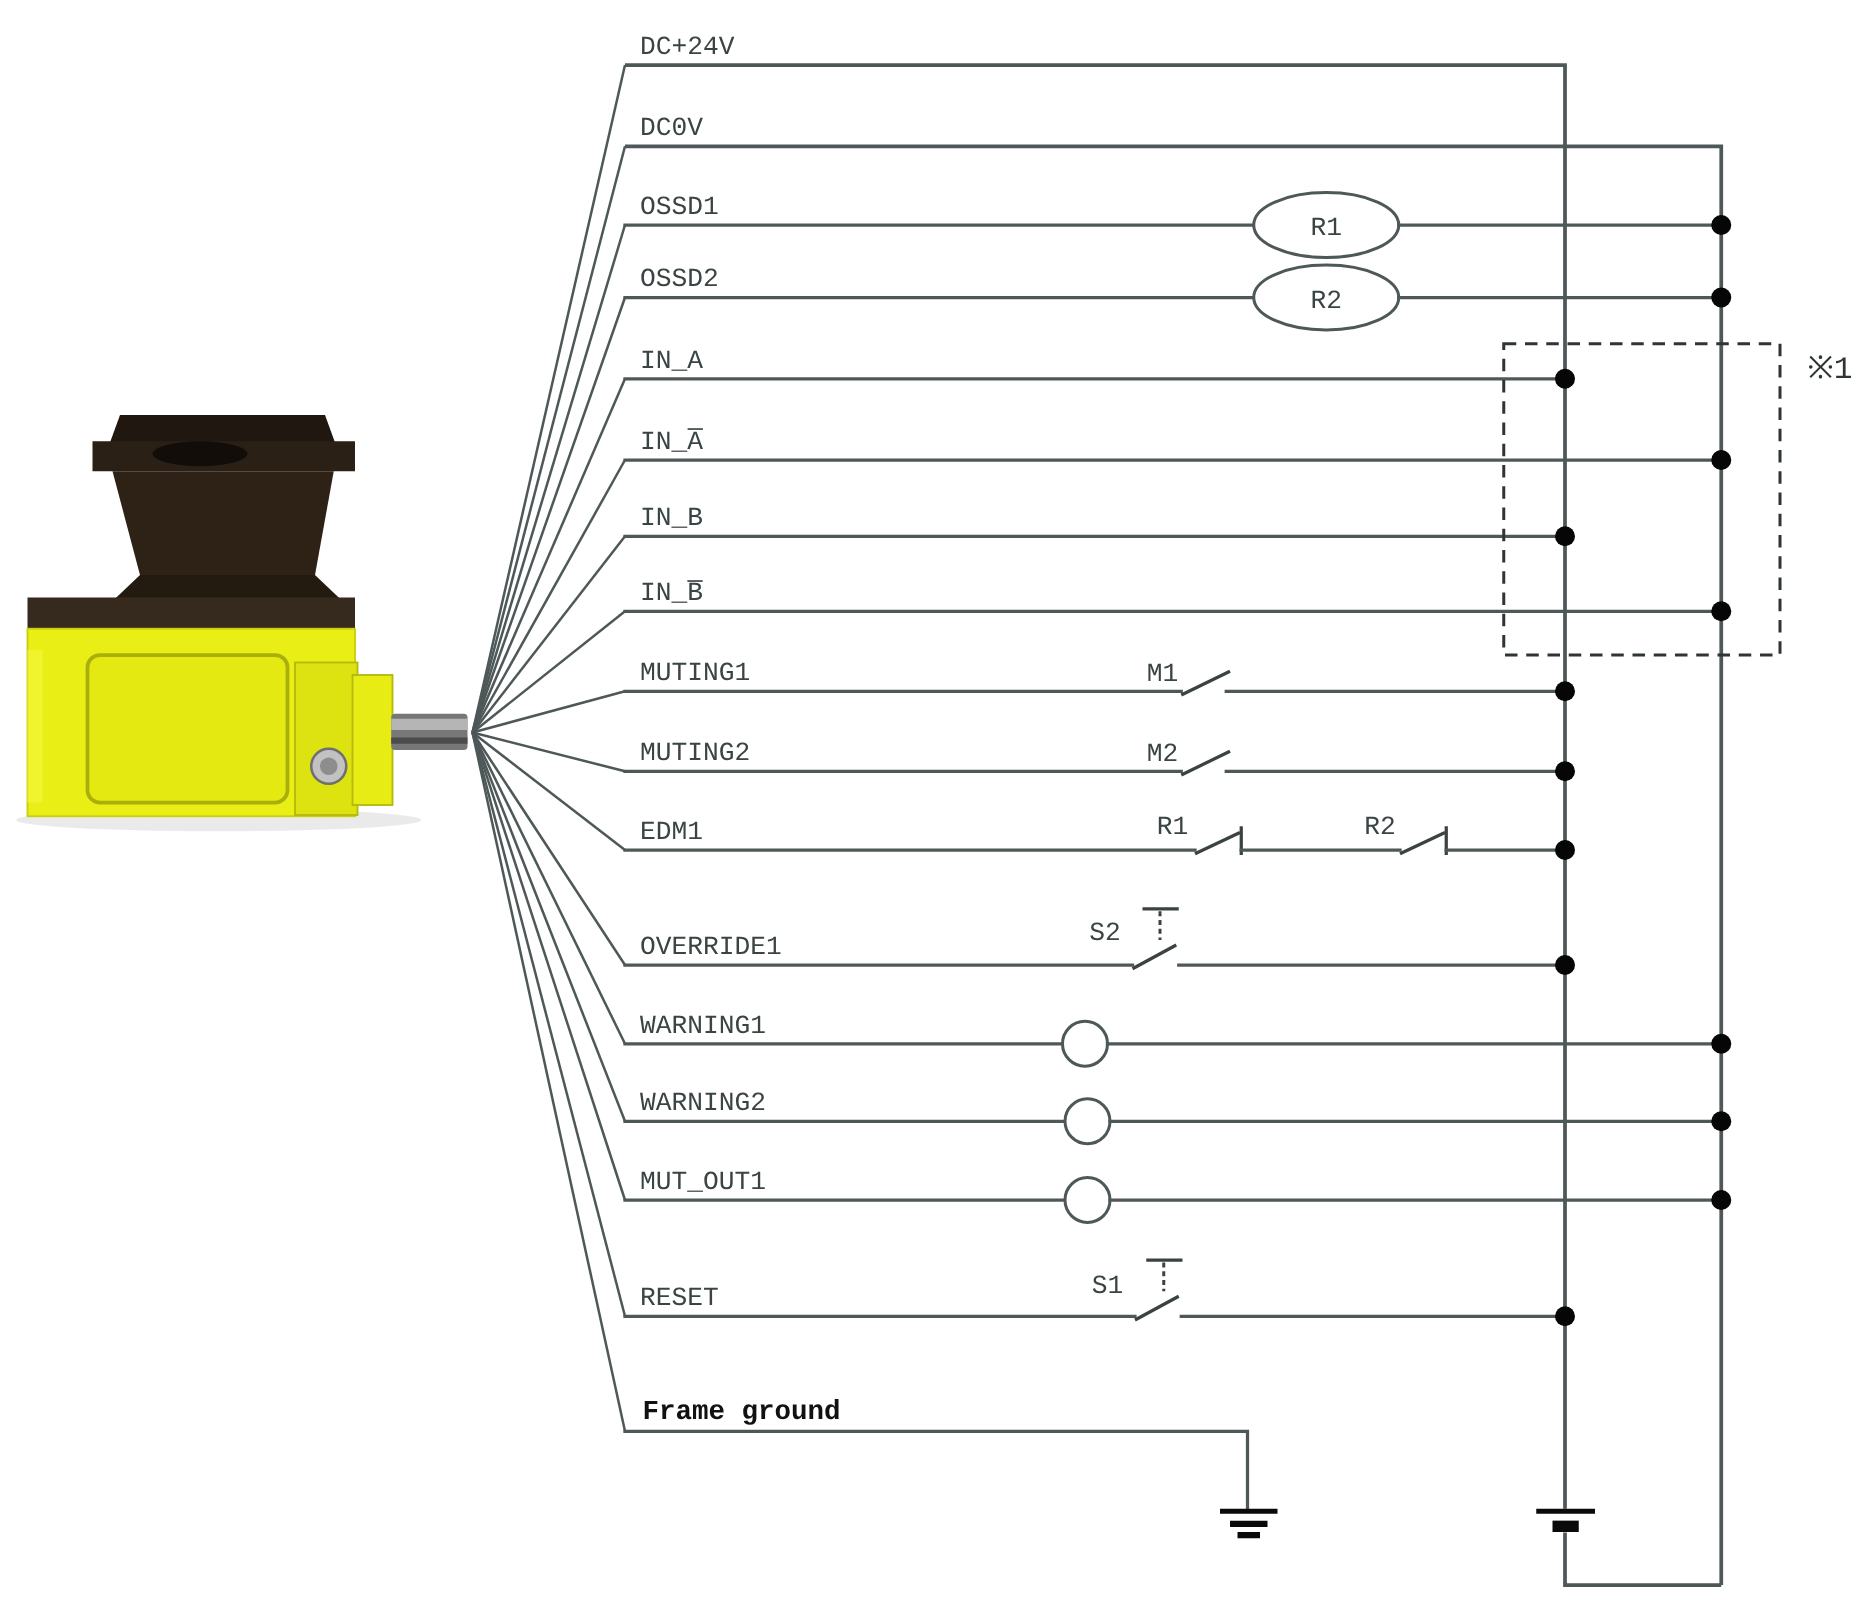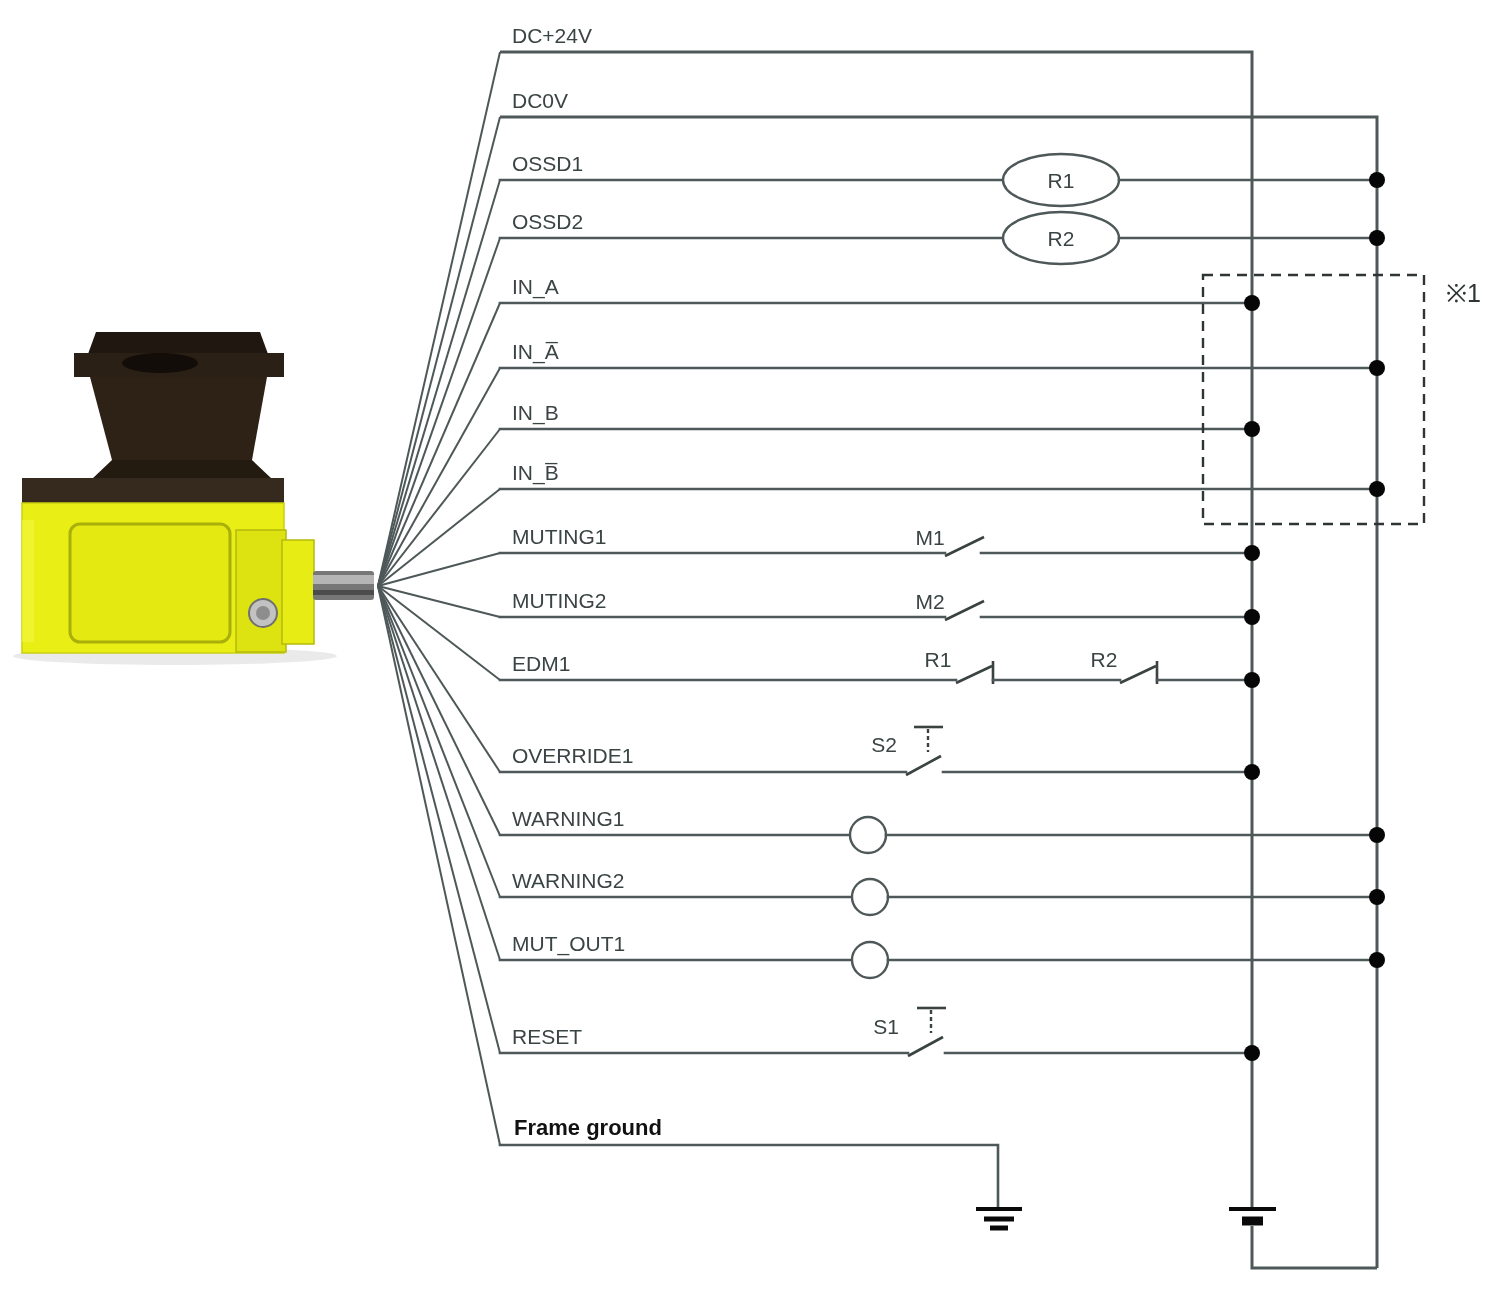--- a/index.html
+++ b/index.html
@@ -1,17 +1,17 @@
 <!DOCTYPE html>
 <html><head>
 <meta charset="utf-8">
 <style>
   html,body{margin:0;padding:0;background:#ffffff;}
   .stage{position:relative;width:1500px;height:1293px;background:#ffffff;overflow:hidden;
-         font-family:Liberation Sans, sans-serif;}
+         font-family:Liberation Mono, monospace;}
   svg{display:block;}
   .wire{stroke:#4e5858;stroke-width:2.6;fill:none;stroke-linecap:square;}
   .fanline{stroke:#4e5858;stroke-width:2;fill:none;}
   .bus{stroke:#4e5858;stroke-width:3;fill:none;}
   .sym{stroke:#4e5858;stroke-width:2.4;fill:#ffffff;}
   .tick{stroke:#3a4242;stroke-width:2.6;}
   .dash{stroke:#3a4242;stroke-width:2.4;stroke-dasharray:4 3;fill:none;}
   .dot{fill:#060606;stroke:none;}
   .gndbar{stroke:#0a0a0a;}
   .wire-label{font-size:21px;fill:#3b4444;}

